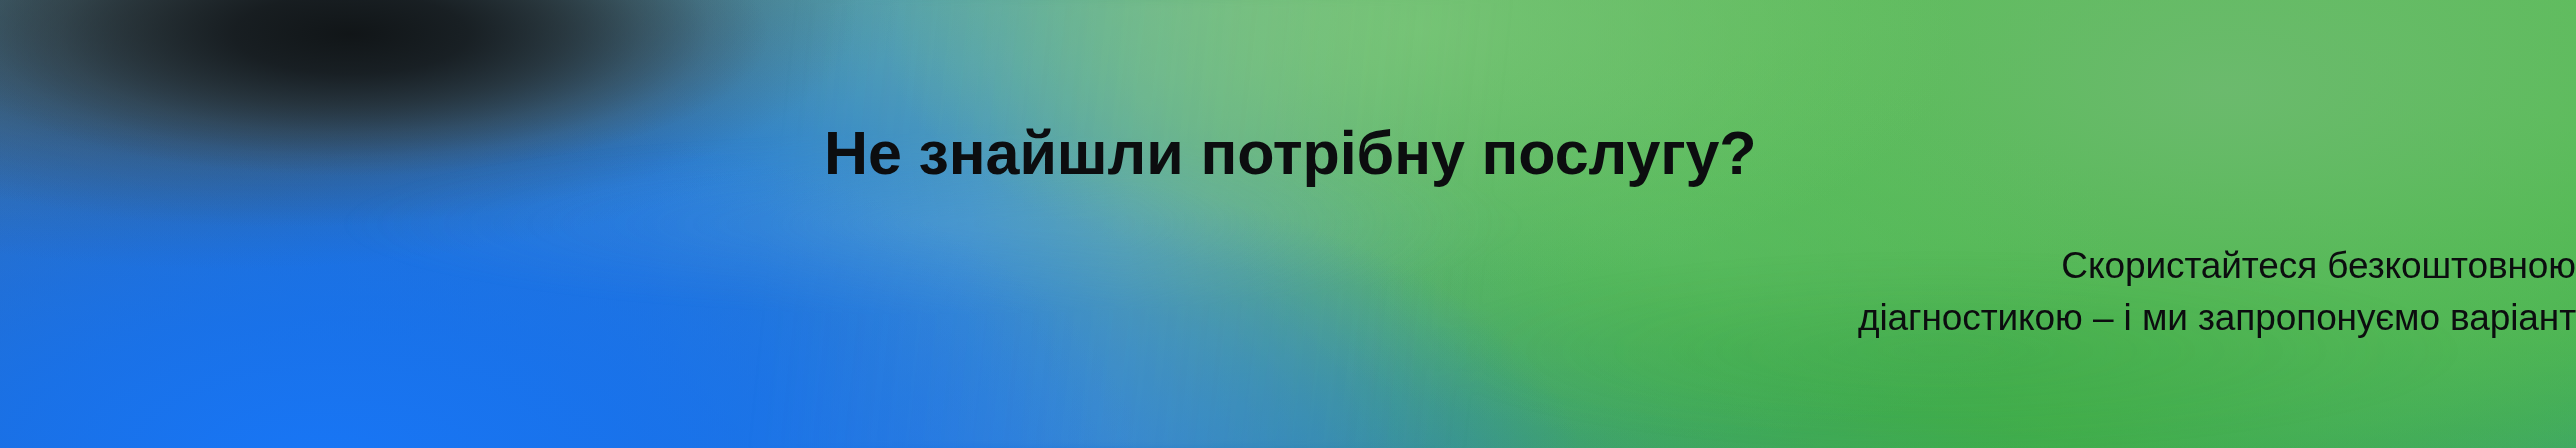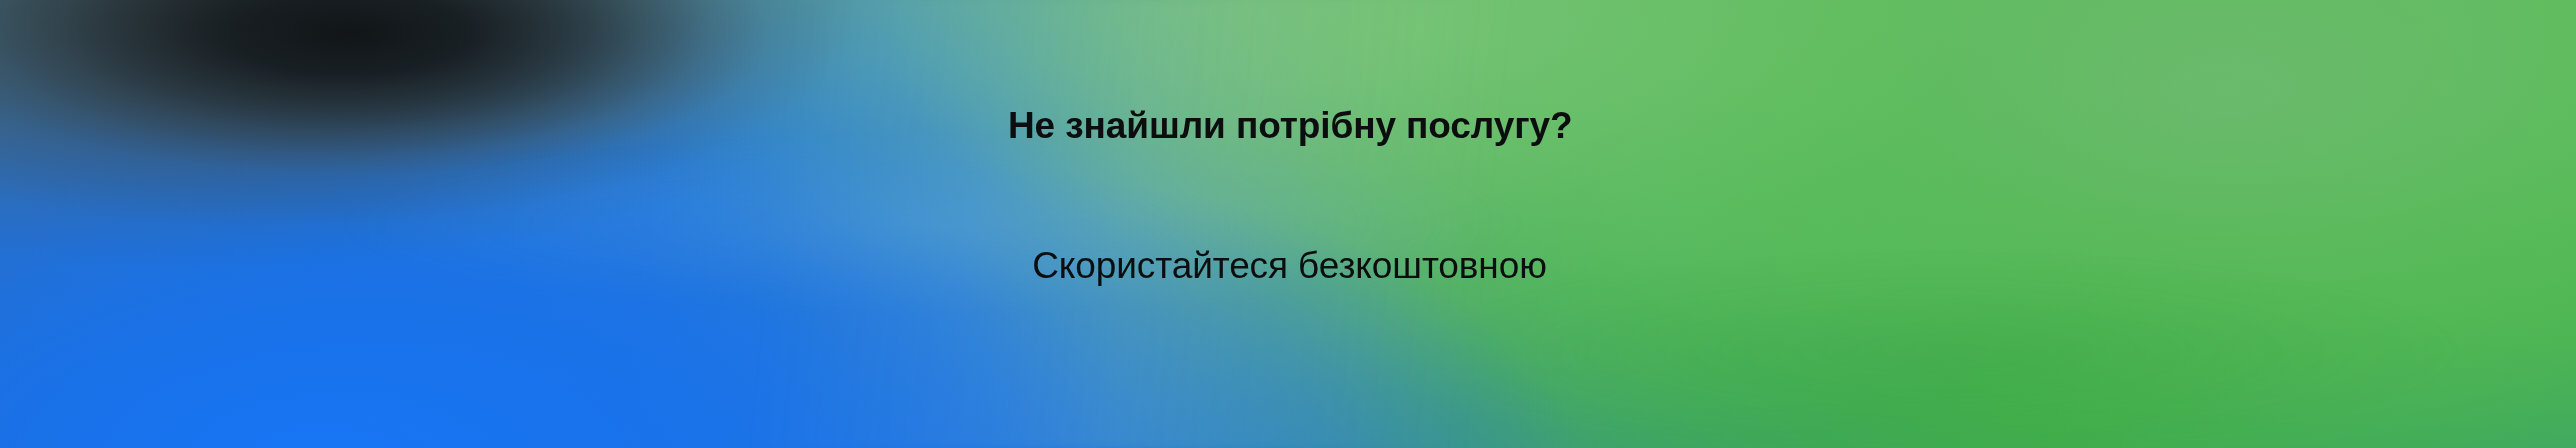--- a/index.html
+++ b/index.html
@@ -141,35 +141,35 @@
     z-index: 5;
   }
 
   .headline {
     position: absolute;
     left: 0;
     right: 0;
     top: 82px;
     margin-left: 4.5px;
     text-align: center;
-    font-size: 37px;
+    font-size: 61px;
     font-weight: 700;
     line-height: 1;
     letter-spacing: -0.1px;
     color: #0C0D0F;
     white-space: nowrap;
   }
 
   .body-copy {
     position: absolute;
     left: 0;
     right: 0;
     top: 203px;
     margin-left: 3px;
-    text-align: center;
+    text-align: right;
     font-size: 37px;
     font-weight: 400;
     line-height: 52px;
     letter-spacing: -0.1px;
     color: #0C0D0F;
   }
 
   .body-line {
     display: block;
     white-space: nowrap;
@@ -187,17 +187,18 @@
   <div class="bg-layer bg-blue"></div>
   <div class="bg-layer bg-dark"></div>
   <div class="bg-layer bg-bands"></div>
 
   <div class="content">
 
     <h1 class="headline">Не знайшли потрібну послугу?</h1>
 
     <p class="body-copy">
       <span class="body-line">Скористайтеся безкоштовною</span>
+      <span class="body-line">діагностикою – і ми запропонуємо варіант</span>
     </p>
 
   </div>
 </div>
 
 
 </body></html>

